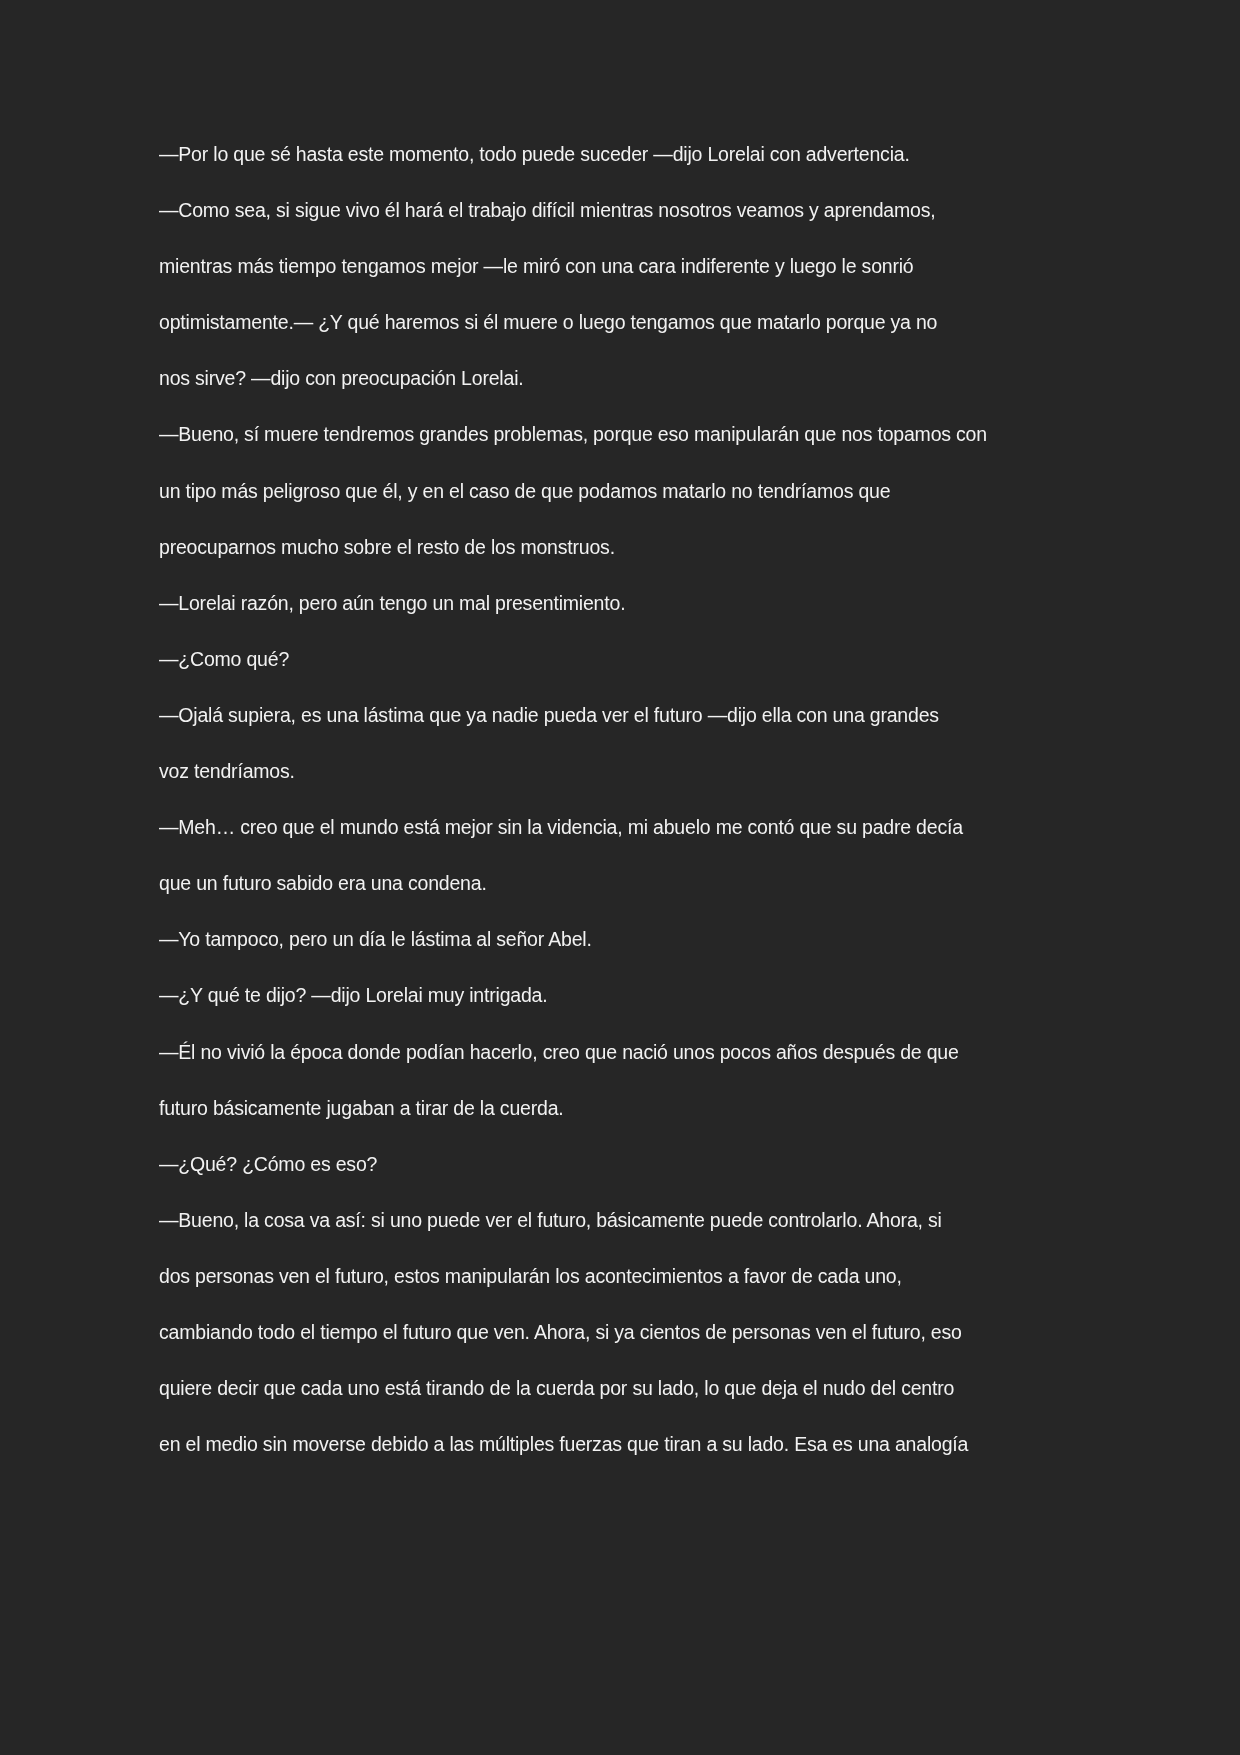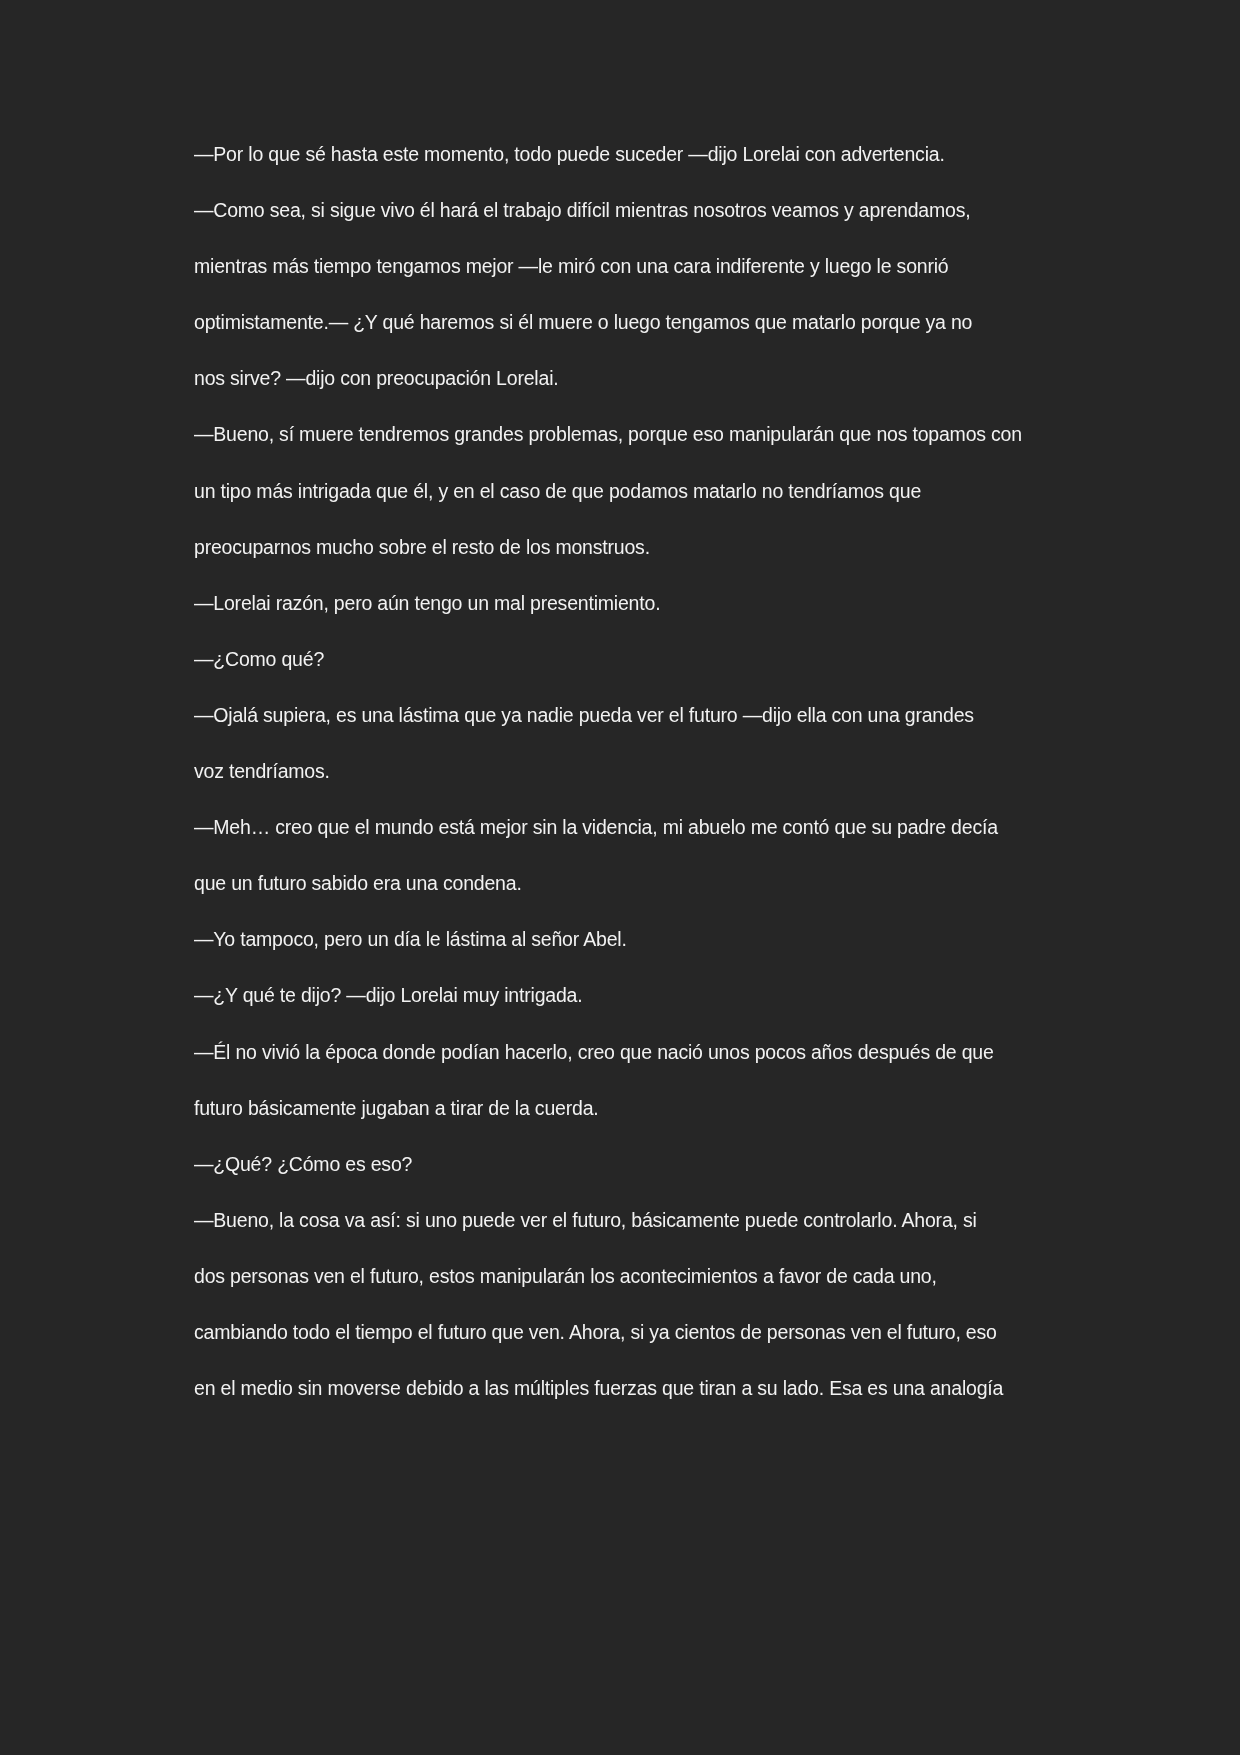--- a/index.html
+++ b/index.html
@@ -4,21 +4,21 @@
 <style>
   html, body { margin: 0; padding: 0; }
   body {
     width: 1240px; height: 1755px;
     background: #262626;
     overflow: hidden;
     position: relative;
   }
   .page {
     position: absolute;
-    left: 194px; top: 143px;
+    left: 159px; top: 143px;
     width: 900px;
     font-family: "Liberation Sans", "DejaVu Sans", sans-serif;
     font-size: 19.5px;
     color: #f2f2f2;
     letter-spacing: -0.2px;
   }
   .line {
     height: 56.1px;
     line-height: 22px;
     white-space: nowrap;
@@ -27,30 +27,31 @@
 </head>
 <body>
 
 <div class="page">
   <div class="line">—Por lo que sé hasta este momento, todo puede suceder —dijo Lorelai con advertencia.</div>
   <div class="line">—Como sea, si sigue vivo él hará el trabajo difícil mientras nosotros veamos y aprendamos,</div>
   <div class="line">mientras más tiempo tengamos mejor —le miró con una cara indiferente y luego le sonrió</div>
   <div class="line">optimistamente.— ¿Y qué haremos si él muere o luego tengamos que matarlo porque ya no</div>
   <div class="line">nos sirve? —dijo con preocupación Lorelai.</div>
   <div class="line">—Bueno, sí muere tendremos grandes problemas, porque eso manipularán que nos topamos con</div>
-  <div class="line">un tipo más intrigada que él, y en el caso de que podamos matarlo no tendríamos que</div>
+  <div class="line">un tipo más peligroso que él, y en el caso de que podamos matarlo no tendríamos que</div>
   <div class="line">preocuparnos mucho sobre el resto de los monstruos.</div>
   <div class="line">—Lorelai razón, pero aún tengo un mal presentimiento.</div>
   <div class="line">—¿Como qué?</div>
   <div class="line">—Ojalá supiera, es una lástima que ya nadie pueda ver el futuro —dijo ella con una grandes</div>
   <div class="line">voz tendríamos.</div>
   <div class="line">—Meh… creo que el mundo está mejor sin la videncia, mi abuelo me contó que su padre decía</div>
   <div class="line">que un futuro sabido era una condena.</div>
   <div class="line">—Yo tampoco, pero un día le lástima al señor Abel.</div>
   <div class="line">—¿Y qué te dijo? —dijo Lorelai muy intrigada.</div>
   <div class="line">—Él no vivió la época donde podían hacerlo, creo que nació unos pocos años después de que</div>
   <div class="line">futuro básicamente jugaban a tirar de la cuerda.</div>
   <div class="line">—¿Qué? ¿Cómo es eso?</div>
   <div class="line">—Bueno, la cosa va así: si uno puede ver el futuro, básicamente puede controlarlo. Ahora, si</div>
   <div class="line">dos personas ven el futuro, estos manipularán los acontecimientos a favor de cada uno,</div>
   <div class="line">cambiando todo el tiempo el futuro que ven. Ahora, si ya cientos de personas ven el futuro, eso</div>
+  <div class="line">quiere decir que cada uno está tirando de la cuerda por su lado, lo que deja el nudo del centro</div>
   <div class="line">en el medio sin moverse debido a las múltiples fuerzas que tiran a su lado. Esa es una analogía</div>
 </div>
 
 </body></html>

